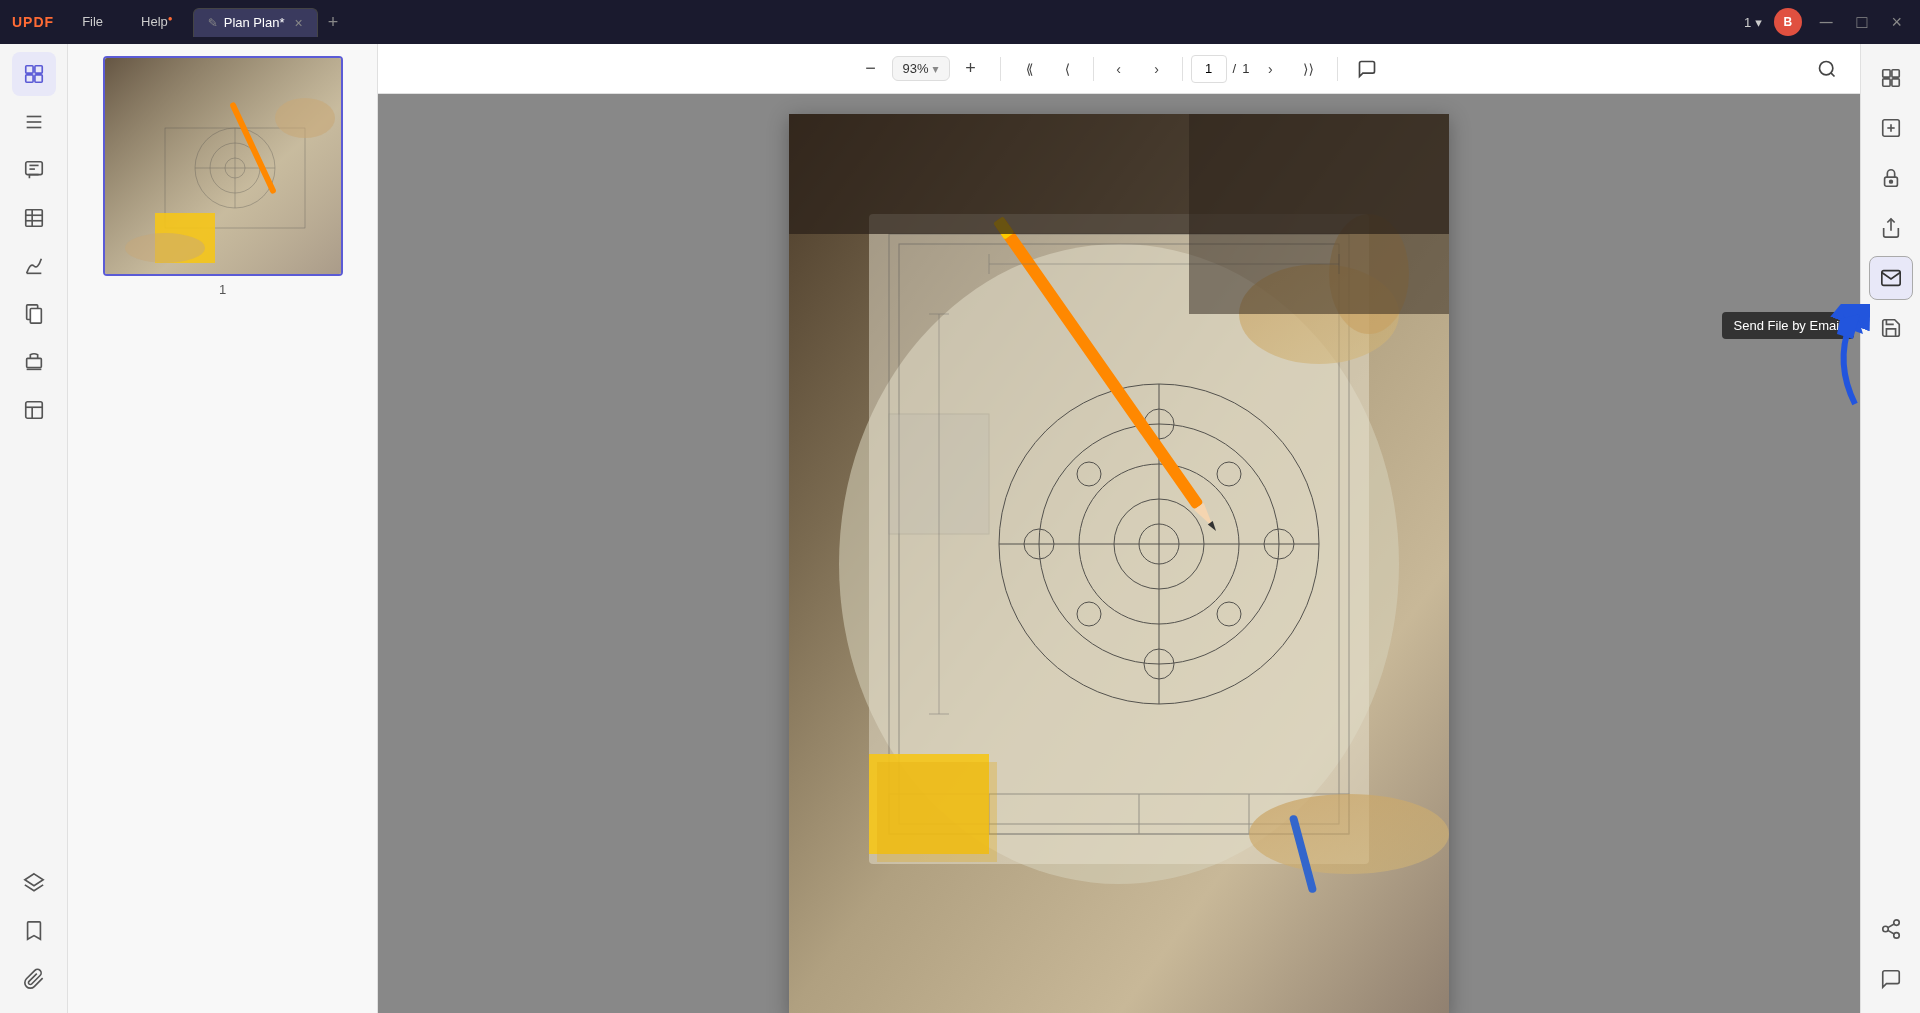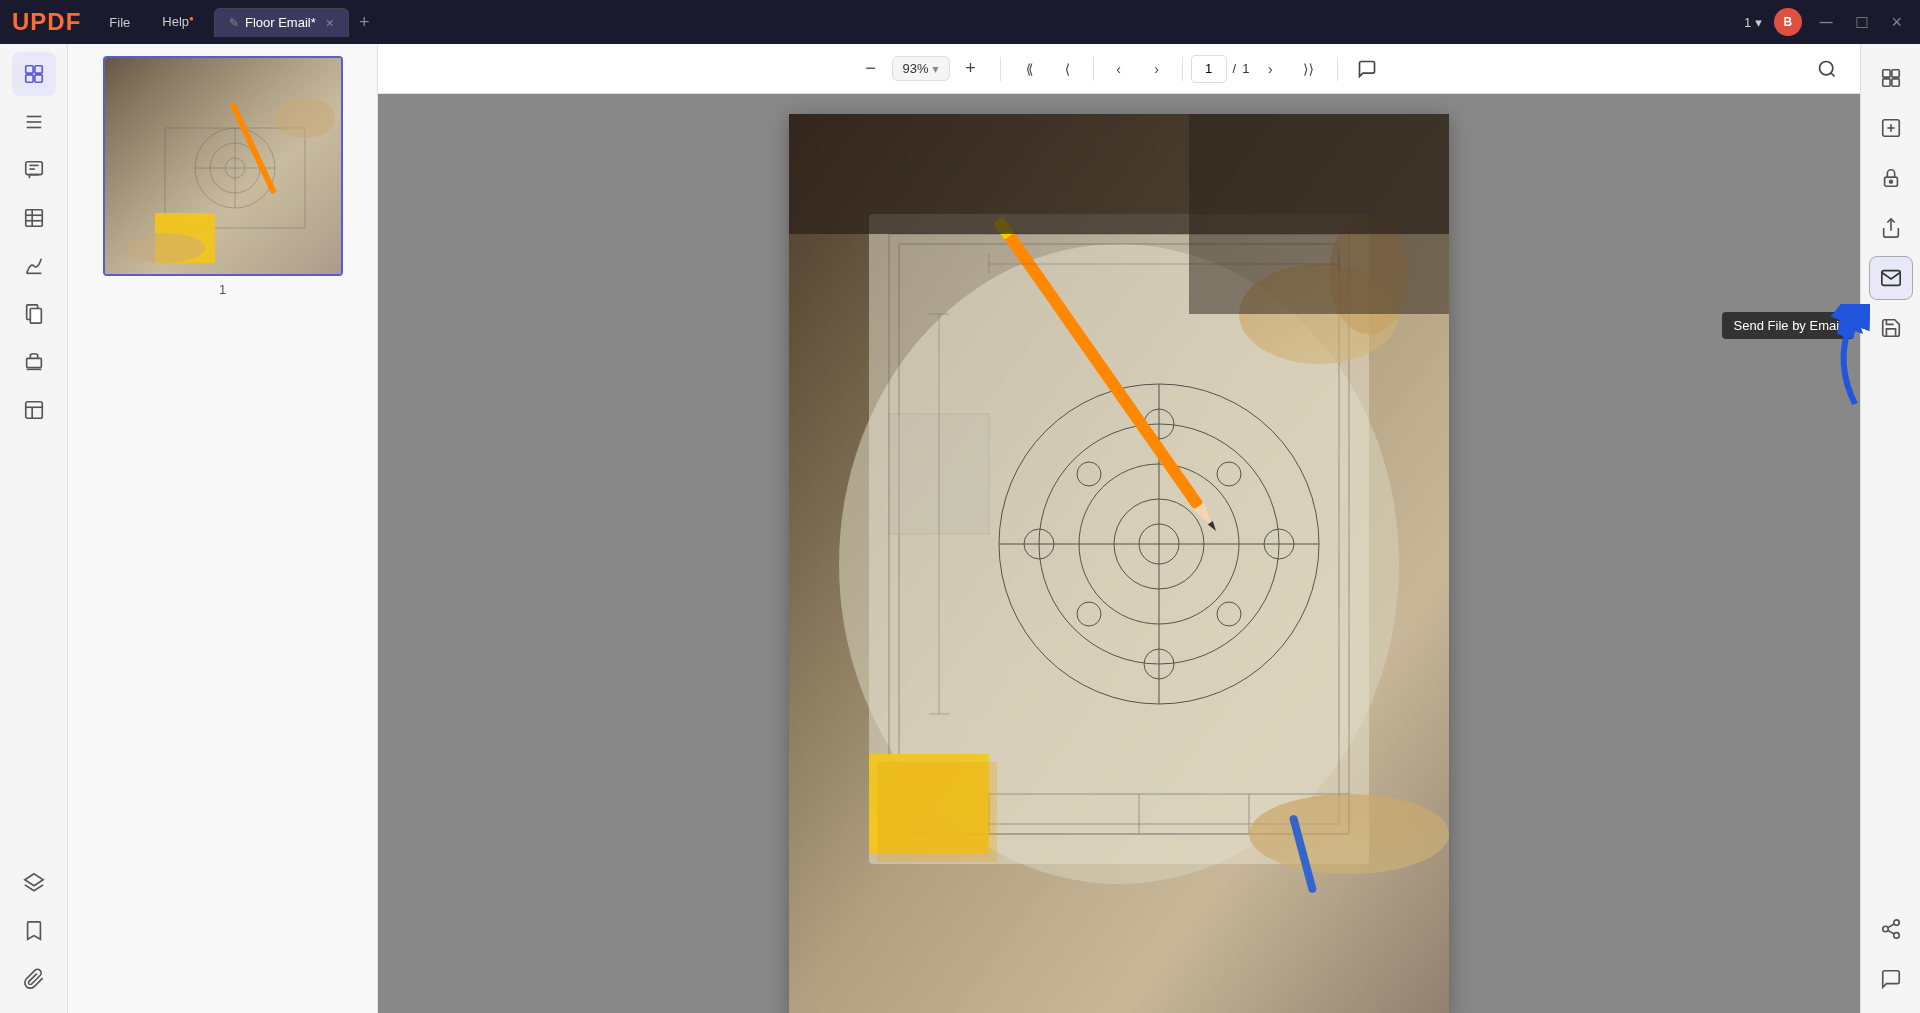--- a/index.html
+++ b/index.html
@@ -12,24 +12,24 @@
       display: flex;
       align-items: center;
       padding: 0 12px;
       gap: 0;
       flex-shrink: 0;
     }
     .title-bar-logo {
       display: flex; align-items: center; margin-right: 16px;
     }
     .logo-text {
-      color: #ff6b35; font-weight: 800; font-size: 24px; letter-spacing: 1px;
+      color: #ff6b35; font-weight: 800; font-size: 14px; letter-spacing: 1px;
     }
     .title-bar-menu {
-      display: flex; align-items: flex-end; gap: 8px;
+      display: flex; align-items: flex-start; gap: 14px;
     }
     .menu-item {
       color: #ccc; font-size: 13px; padding: 4px 12px; cursor: pointer; border-radius: 4px;
     }
     .menu-item .dot { color: #ff6b35; font-size: 8px; vertical-align: super; }
     .tab-area {
       display: flex; align-items: center; margin-left: 8px; gap: 2px;
     }
     .tab {
       display: flex; align-items: center; gap: 6px;
@@ -218,21 +218,21 @@
   <div class="title-bar-logo">
     <span class="logo-text">UPDF</span>
   </div>
   <div class="title-bar-menu">
     <div class="menu-item">File</div>
     <div class="menu-item">Help<span class="dot">●</span></div>
   </div>
   <div class="tab-area">
     <div class="tab active">
       <span class="tab-edit-icon">✎</span>
-      <span>Floor Email*</span>
+      <span>Plan Plan*</span>
       <span class="tab-close">×</span>
     </div>
     <div class="tab-add">+</div>
   </div>
   <div class="title-bar-right">
     <div class="user-num">
       <span>1</span>
       <span>▾</span>
     </div>
     <div class="user-avatar">B</div>

